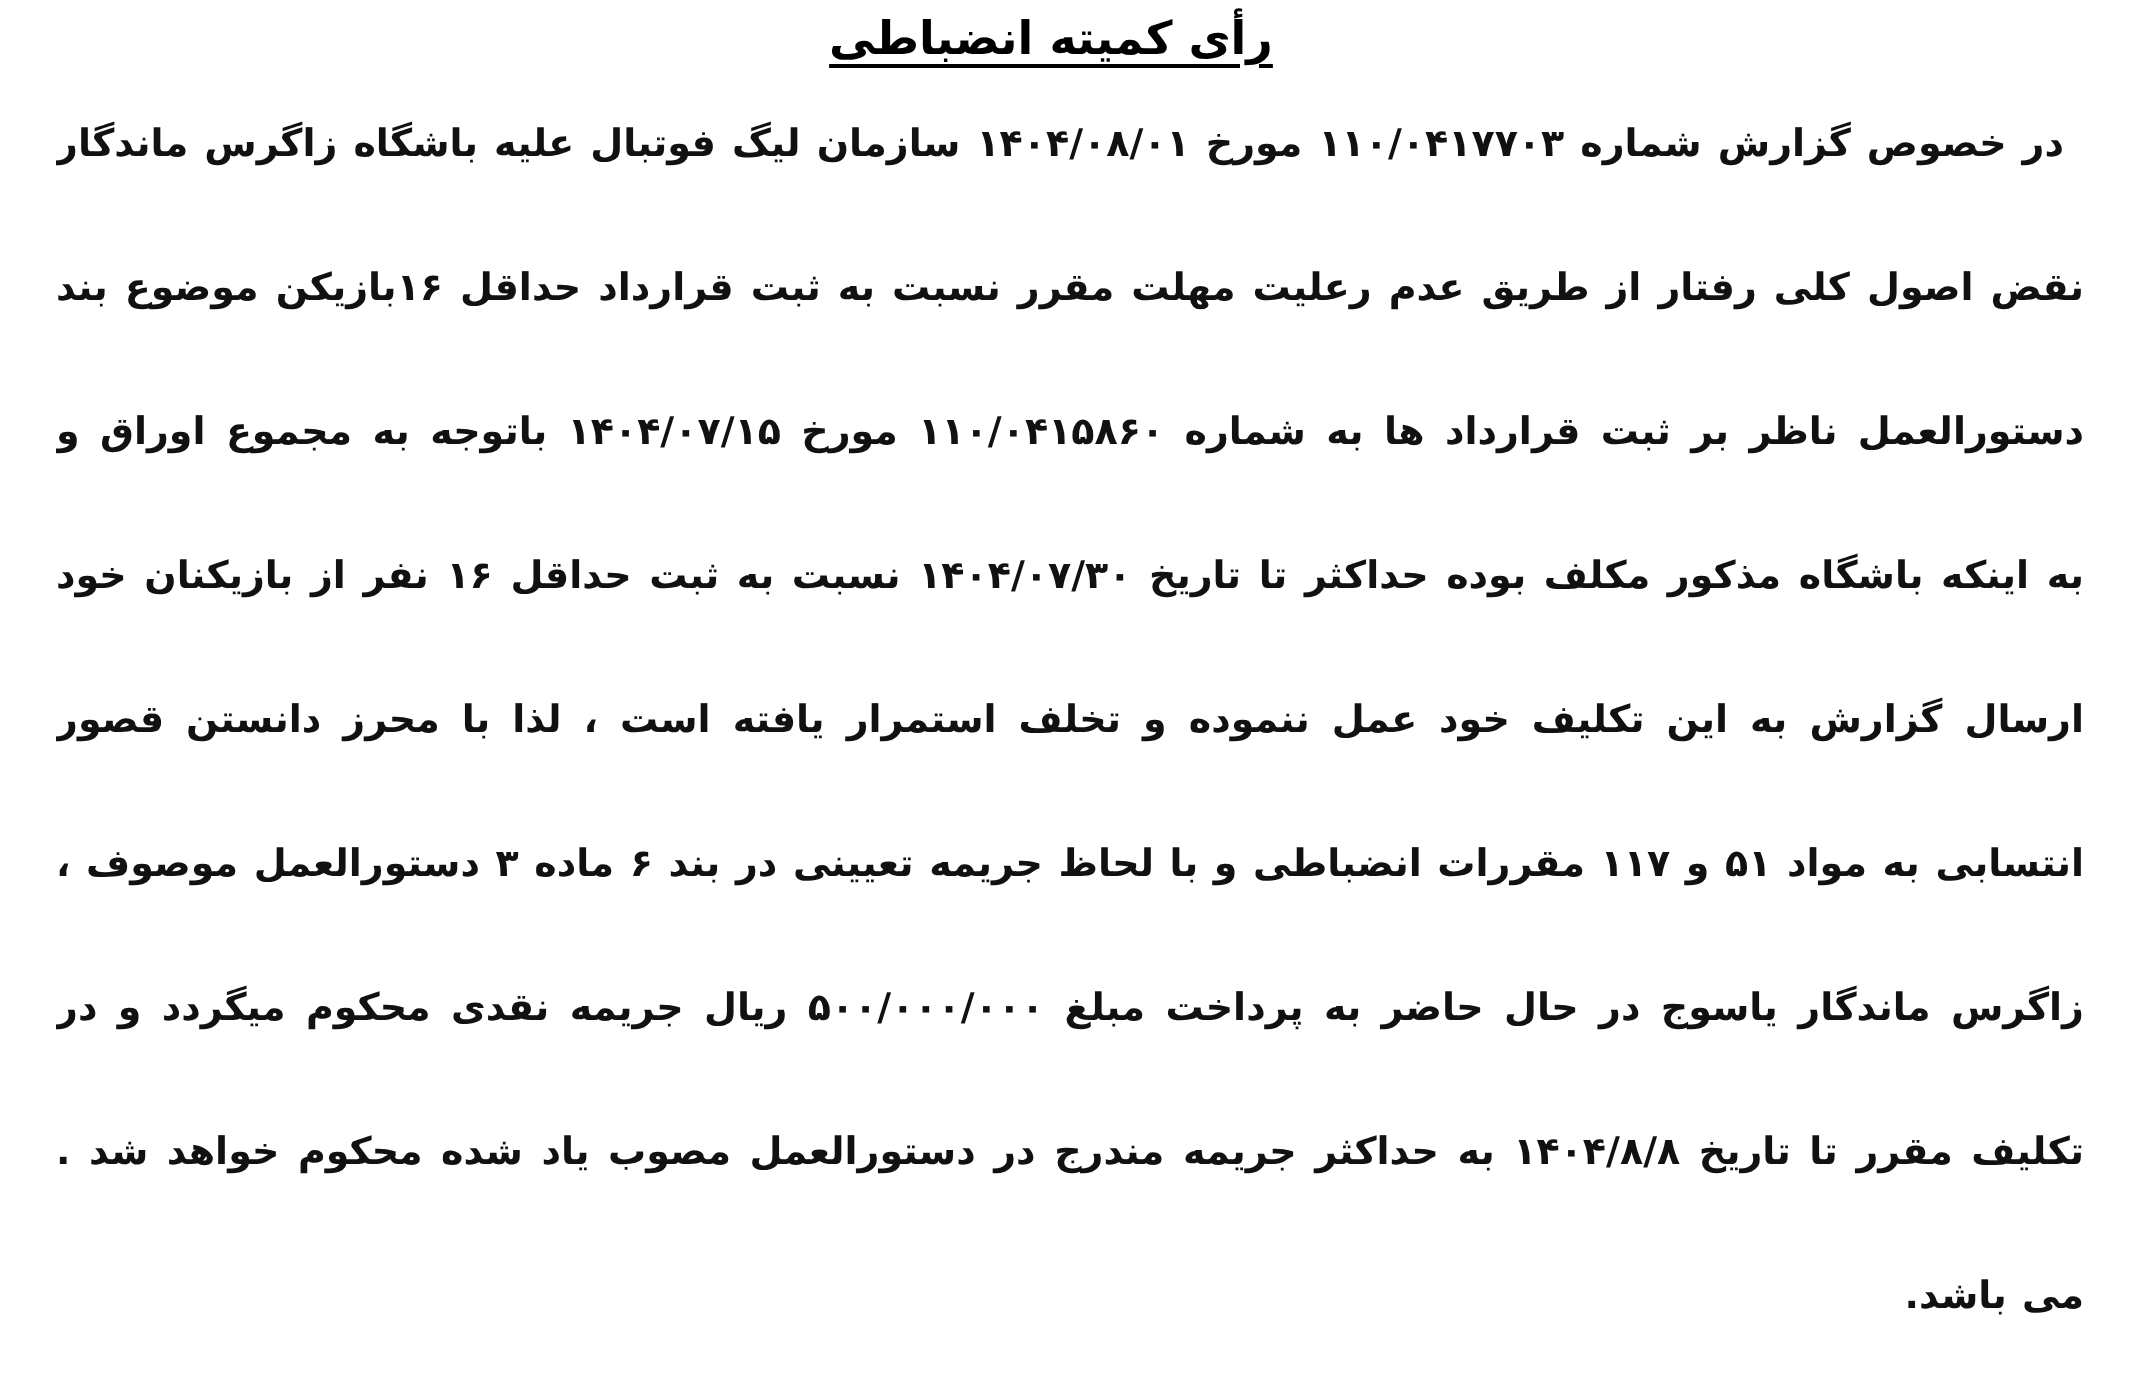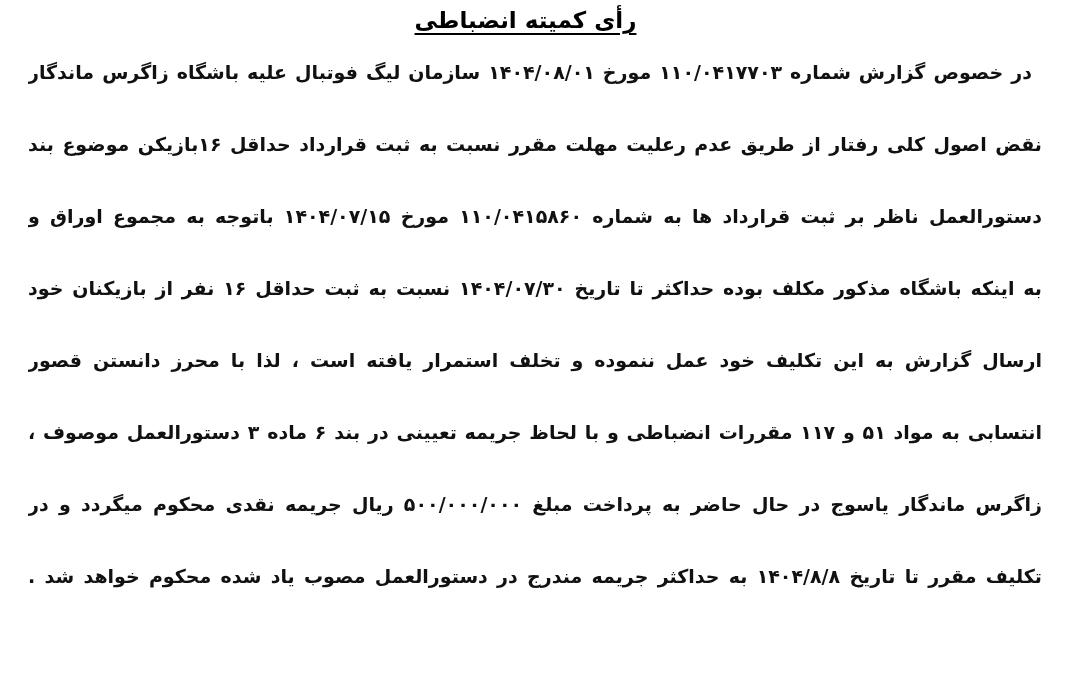--- a/index.html
+++ b/index.html
@@ -64,15 +64,16 @@
 
   <div class="doc-body">
     <div class="doc-line first">در خصوص گزارش شماره ۱۱۰/۰۴۱۷۷۰۳ مورخ ۱۴۰۴/۰۸/۰۱ سازمان لیگ فوتبال علیه باشگاه زاگرس ماندگار یاسوج مبنی بر</div>
     <div class="doc-line">نقض اصول کلی رفتار از طریق عدم رعلیت مهلت مقرر نسبت به ثبت قرارداد حداقل ۱۶بازیکن موضوع بند ۶ ماده ۳</div>
     <div class="doc-line">دستورالعمل ناظر بر ثبت قرارداد ها به شماره ۱۱۰/۰۴۱۵۸۶۰ مورخ ۱۴۰۴/۰۷/۱۵ باتوجه به مجموع اوراق و محتویات پرونده و نظر</div>
     <div class="doc-line">به اینکه باشگاه مذکور مکلف بوده حداکثر تا تاریخ ۱۴۰۴/۰۷/۳۰ نسبت به ثبت حداقل ۱۶ نفر از بازیکنان خود اقدام ولی تا زمان</div>
     <div class="doc-line">ارسال گزارش به این تکلیف خود عمل ننموده و تخلف استمرار یافته است ، لذا با محرز دانستن قصور باشگاه و به تبع آن تخلف</div>
     <div class="doc-line">انتسابی به مواد ۵۱ و ۱۱۷ مقررات انضباطی و با لحاظ جریمه تعیینی در بند ۶ ماده ۳ دستورالعمل موصوف ، در نتیجه باشگاه</div>
     <div class="doc-line">زاگرس ماندگار یاسوج در حال حاضر به پرداخت مبلغ ۵۰۰/۰۰۰/۰۰۰ ریال جریمه نقدی محکوم میگردد و در صورت عدم انجام</div>
     <div class="doc-line">تکلیف مقرر تا تاریخ ۱۴۰۴/۸/۸ به حداکثر جریمه مندرج در دستورالعمل مصوب یاد شده محکوم خواهد شد . رای صادره قطعی</div>
+    <div class="doc-line last">می باشد.</div>
   </div>
 
 </div>
 
 </body></html>

